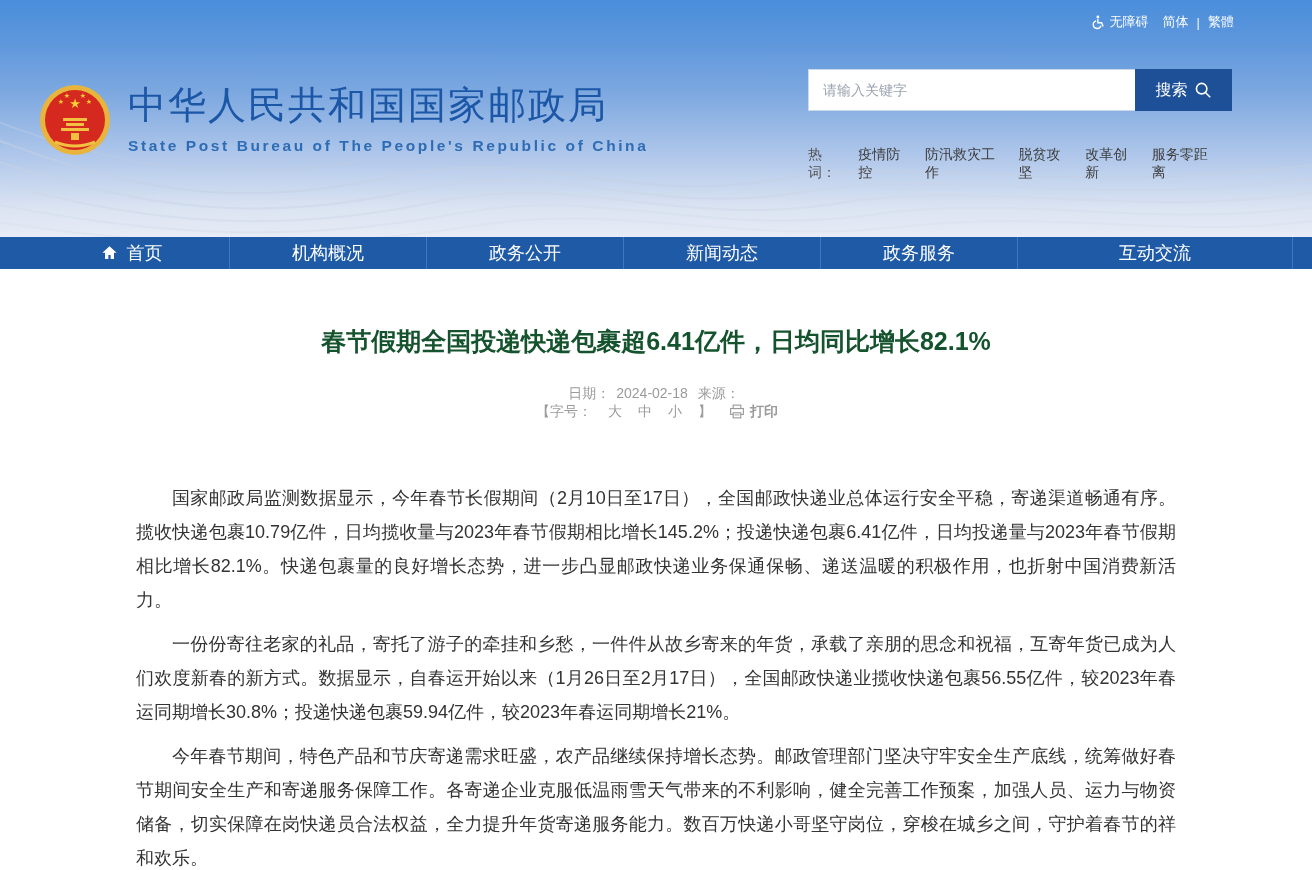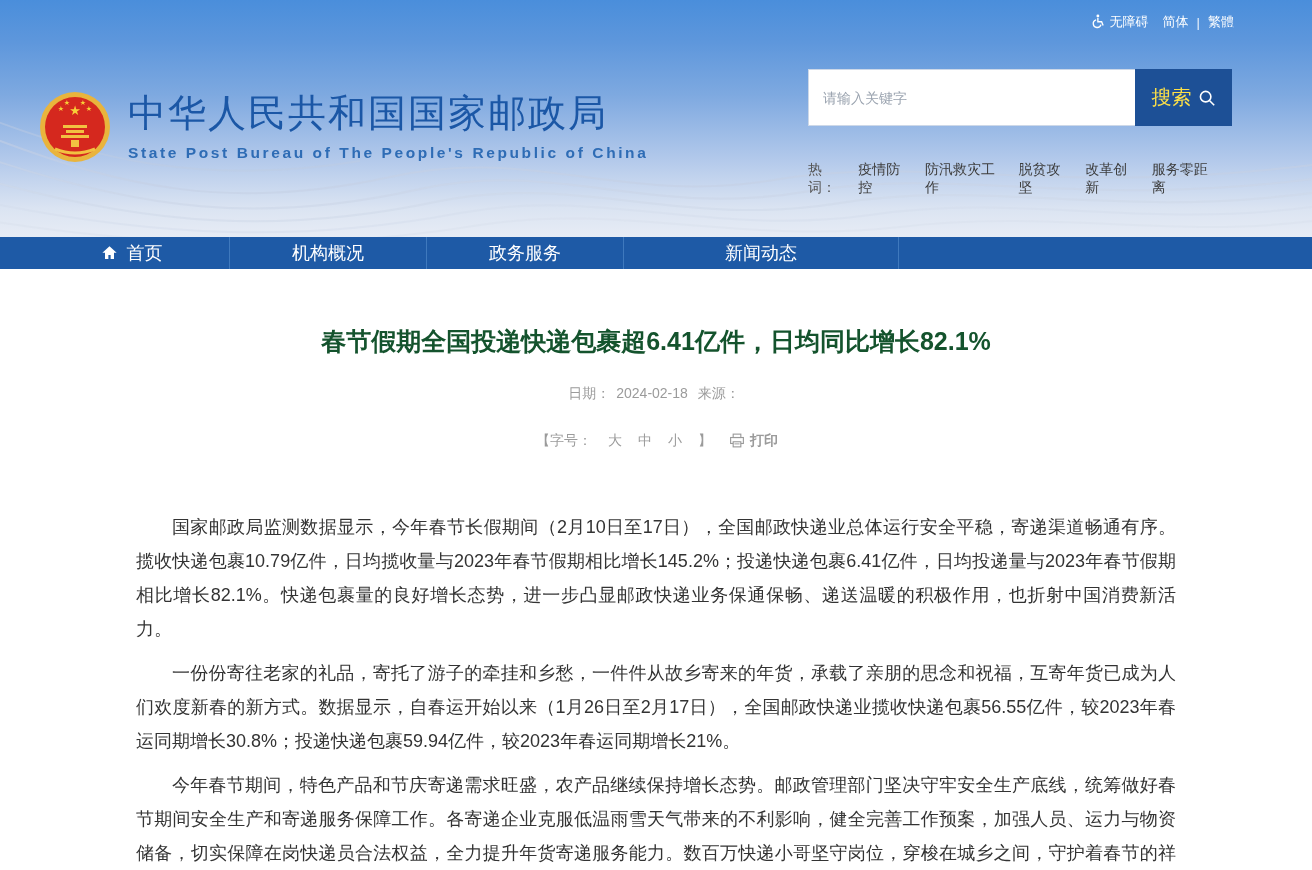--- a/index.html
+++ b/index.html
@@ -14,45 +14,45 @@
     position:relative; height:237px;
     background:linear-gradient(180deg,#4a8edb 0%,#5e97dc 18%,#7ea9e0 40%,#aec6ea 65%,#dbe4f2 88%,#e7ecf5 100%);
     overflow:hidden;
   }
   .waves { position:absolute; left:0; bottom:0; width:1312px; height:120px; pointer-events:none; }
 
   .topbar {
     position:relative; z-index:2; display:flex; justify-content:flex-end; align-items:center;
     gap:14px; padding:13px 78px 0 0; color:#fff; font-size:13px;
   }
-  .topbar .tb-item { display:inline-flex; align-items:flex-start; gap:5px; cursor:pointer; }
+  .topbar .tb-item { display:inline-flex; align-items:center; gap:5px; cursor:pointer; }
   .topbar .sep { opacity:.9; margin:0 -6px; }
 
   .header-main {
     position:relative; z-index:2; display:flex; justify-content:space-between;
     padding:26px 80px 0 38px;
   }
   .brand { display:flex; align-items:center; gap:16px; }
   .brand-text .cn {
     font-size:38px; font-weight:normal; color:#1b57a6; letter-spacing:2px; line-height:1.15;
   }
   .brand-text .en {
     margin-top:9px; font-size:15.5px; font-weight:600; color:#2e6cb5; letter-spacing:2.6px;
   }
 
   .search-area { width:424px; padding-top:12px; }
-  .search-row { display:flex; height:57px; }
+  .search-row { display:flex; height:42px; }
   .search-row input {
     flex:1; border:1px solid #cdd8e8; border-right:none; padding:0 14px;
     font-size:14px; color:#333; outline:none; background:#fff;
     font-family:"Liberation Sans","DejaVu Sans",sans-serif;
   }
   .search-row input::placeholder { color:#9aa3af; }
   .search-btn {
-    width:97px; border:none; background:#1d5096; color:#fde047; font-size:20px;
+    width:97px; border:none; background:#1d5096; color:#ffffff; font-size:16px;
     display:flex; align-items:center; justify-content:center; gap:6px; cursor:pointer;
     font-family:"Liberation Sans","DejaVu Sans",sans-serif;
   }
   .hotwords { margin-top:35px; display:flex; align-items:center; font-size:14px; color:#444; }
   .hotwords .hw-label { color:#555; margin-right:10px; }
   .hotwords a { color:#3c3c3c; text-decoration:none; margin-right:13px; cursor:pointer; }
 
   
   .main-nav { height:32px; background:#1e5aa6; display:flex; }
   .nav-inner { display:flex; margin-left:33px; width:1260px; }
@@ -66,21 +66,21 @@
   .content { background:#fff; }
   .article { width:1040px; margin:0 auto; padding-top:54px; }
   .article-title {
     text-align:center; font-size:25px; font-weight:bold; color:#14532d; line-height:36px;
   }
   .meta-row {
     margin-top:26px; display:flex; justify-content:space-between; align-items:center;
     color:#9b9b9b; font-size:14px; padding:0 4px 0 6px;flex-direction:column;
   }
   .meta-left span { margin-right:6px; }
-  .meta-right { display:flex; align-items:center; gap:16px; color:#9b9b9b;margin-top:29px; }
+  .meta-right { display:flex; align-items:center; gap:16px; color:#9b9b9b; }
   .font-size-btn { cursor:pointer; color:#9b9b9b; }
   .print-btn { display:inline-flex; gap:4px; cursor:pointer; color:#9b9b9b;font-weight:bold; }
 
   .body-text { margin-top:60px; }
   .body-text p {
     font-size:18px; line-height:34px; color:#333; text-indent:2em;
     text-align:justify; margin-bottom:10px;
   }
 </style>
 </head>
@@ -160,24 +160,30 @@
     <div class="nav-item">
       <svg width="19" height="18" viewBox="0 0 24 24">
         <path d="M12 3 L2.5 11.5 H6 V20 H10.5 V14.5 H13.5 V20 H18 V11.5 H21.5 Z" fill="#fff"></path>
       </svg>
       <span>首页</span>
     </div>
     <div class="nav-item">
       <span>机构概况</span>
     </div>
     <div class="nav-item">
+      <span>政务公开</span>
+    </div>
+    <div class="nav-item">
+      <span>新闻动态</span>
+    </div>
+    <div class="nav-item">
       <span>政务服务</span>
     </div>
     <div class="nav-item">
-      <span>新闻动态</span>
+      <span>互动交流</span>
     </div>
   </div>
 </nav>
 
 <main class="content">
   <article class="article">
     <h2 class="article-title">春节假期全国投递快递包裹超6.41亿件，日均同比增长82.1%</h2>
 
     <div class="meta-row">
       <div class="meta-left">

